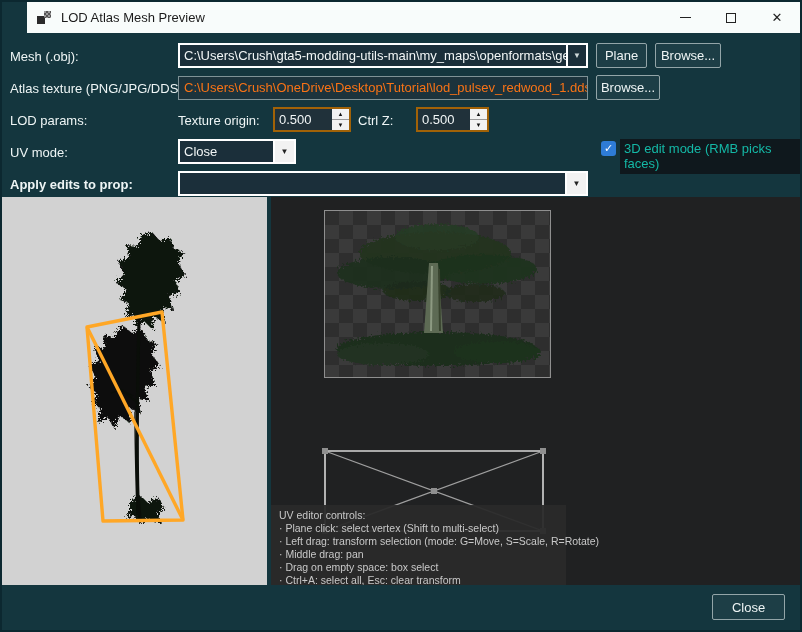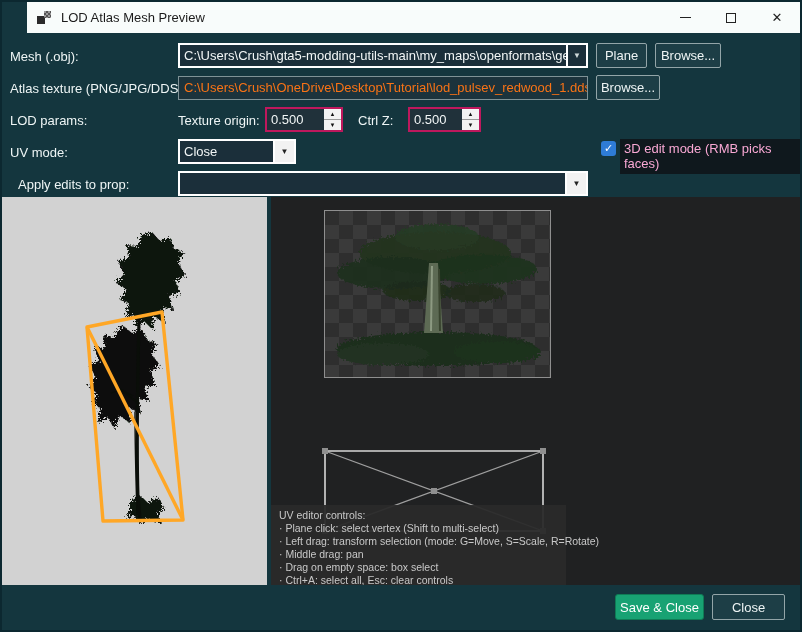--- a/index.html
+++ b/index.html
@@ -21,27 +21,27 @@
   .glyph-close{font-size:13px;color:#222;}
 
   
   .lbl{position:absolute;font-size:13px;color:#eef5f5;white-space:nowrap;}
   .combo{position:absolute;height:25px;border:2px solid #ffffff;background:#1b2f3a;display:flex;}
   .combo .combo-text{flex:1;color:#f2f6f6;font-size:13px;line-height:21px;padding:0 4px;white-space:nowrap;overflow:hidden;}
   .combo .arrow-dark{width:20px;border-left:2px solid #ffffff;background:#1b2f3a;color:#cfd8d9;font-size:8px;display:flex;align-items:center;justify-content:center;}
   .combo .arrow-light{width:21px;border-left:2px solid #ffffff;background:#f2f2f2;color:#222;font-size:8px;display:flex;align-items:center;justify-content:center;}
   .textbox{position:absolute;height:24px;border:1px solid #7f9296;background:#1c333c;color:#f97316;font-size:13px;line-height:22px;padding:0 5px;white-space:nowrap;overflow:hidden;}
   .btn{position:absolute;height:25px;background:#1d3e46;border:1px solid #93a5a8;border-radius:2px;color:#eef4f4;font-size:13px;display:flex;align-items:center;justify-content:center;cursor:default;}
-  .spinner{position:absolute;height:25px;border:2px solid #be185d;background:#20313a;display:flex;}
+  .spinner{position:absolute;height:25px;border:2px solid #a16207;background:#20313a;display:flex;margin-left:8px;}
   .spinner .spin-val{flex:1;color:#f2f6f6;font-size:13px;line-height:21px;padding:0 4px;}
   .spinner .spin-btns{width:17px;background:#f2f2f2;display:flex;flex-direction:column;}
   .spinner .spin-btns div{flex:1;display:flex;align-items:center;justify-content:center;font-size:6px;color:#111;}
   .spinner .spin-btns div:first-child{border-bottom:1px solid #999;}
   .checkbox{position:absolute;width:15px;height:15px;background:#2e7cd6;border-radius:3px;display:flex;align-items:center;justify-content:center;color:#fff;font-size:11px;}
-  .chk-label{position:absolute;background:#0f181d;color:#f9a8d4;font-size:13px;padding:2px 6px 3px 4px;}
+  .chk-label{position:absolute;background:#0f181d;color:#14b8a6;font-size:13px;padding:2px 6px 3px 4px;}
 
   
   .left-panel{position:absolute;left:2px;top:197px;width:265px;height:388px;background:#d2d2d2;}
   .right-panel{position:absolute;left:271px;top:197px;width:529px;height:388px;background:#202122;overflow:hidden;}
   .tex-preview{position:absolute;left:53px;top:13px;width:227px;height:168px;border:1px solid #8f8f8f;
      background-color:#2e2e2e;
      background-image:linear-gradient(45deg,#3a3a3a 25%,transparent 25%,transparent 75%,#3a3a3a 75%),
                       linear-gradient(45deg,#3a3a3a 25%,transparent 25%,transparent 75%,#3a3a3a 75%);
      background-size:28px 28px;background-position:0 0,14px 14px;}
   .uv-svg{position:absolute;left:0;top:0;}
@@ -109,21 +109,21 @@
   <div class="lbl" style="left:10px;top:145px;">UV mode:</div>
   <div class="combo" style="left:178px;top:139px;width:118px;">
     <div class="combo-text">Close</div>
     <div class="arrow-light">▼</div>
   </div>
   <div class="checkbox" style="left:601px;top:141px;">
     <span>✓</span>
   </div>
   <div class="chk-label" style="left:620px;top:139px;">3D edit mode (RMB picks faces)</div>
 
-  <div class="lbl" style="left:18px;top:177px;">Apply edits to prop:</div>
+  <div class="lbl" style="left:10px;top:177px;font-weight:bold;">Apply edits to prop:</div>
   <div class="combo" style="left:178px;top:171px;width:410px;">
     <div class="combo-text"></div>
     <div class="arrow-light">▼</div>
   </div>
 
   <div class="left-panel">
     <svg width="265" height="388" viewBox="0 0 265 388">
       <defs>
         <filter id="rough1" x="-20%" y="-20%" width="140%" height="140%">
           <feTurbulence type="fractalNoise" baseFrequency="0.55" numOctaves="2" result="n"></feTurbulence>
@@ -188,21 +188,20 @@
         <rect x="160" y="291" width="6" height="6"></rect>
       </g>
     </svg>
 
     <div class="uv-overlay">
       <div>UV editor controls:</div>
       <div>· Plane click: select vertex (Shift to multi-select)</div>
       <div>· Left drag: transform selection (mode: G=Move, S=Scale, R=Rotate)</div>
       <div>· Middle drag: pan</div>
       <div>· Drag on empty space: box select</div>
-      <div>· Ctrl+A: select all, Esc: clear controls</div>
-    </div>
-  </div>
-
-  <div class="btn-green" style="left:615px;top:594px;width:89px;height:26px;">Save &amp; Close</div>
+      <div>· Ctrl+A: select all, Esc: clear transform</div>
+    </div>
+  </div>
+
   <div class="btn" style="left:712px;top:594px;width:73px;height:26px;text-align:right;">Close</div>
 
   <div class="frame"></div>
 </div>
 
 </body></html>

